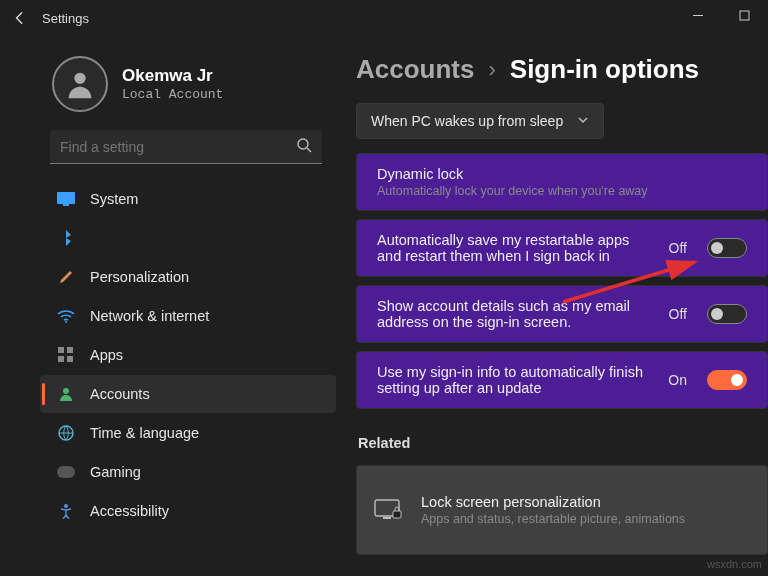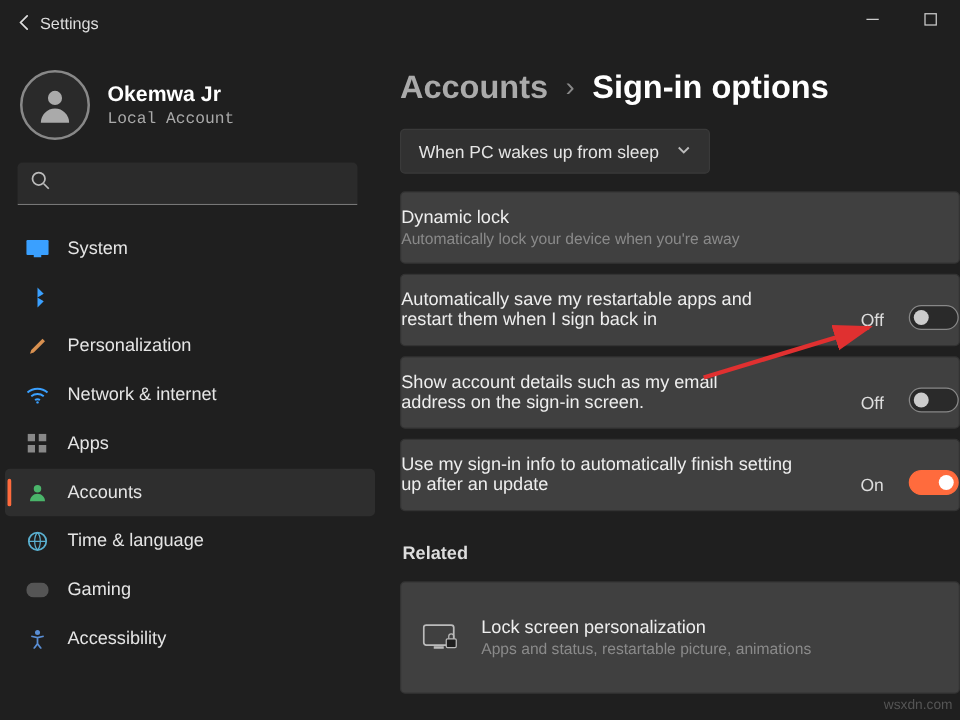--- a/index.html
+++ b/index.html
@@ -13,25 +13,25 @@
   }
   .titlebar {
     height: 36px;
     display: flex; align-items: center;
     padding: 0 8px;
   }
   .titlebar .back {
     width: 24px; height: 24px; display:flex; align-items:center; justify-content:center;
     color:#ddd; cursor:pointer;
   }
-  .titlebar .title { font-size: 13px; color:#ddd;}
+  .titlebar .title { font-size: 13px; margin-left: 10px; color:#ddd;}
   .winbtns { position:absolute; right:0; top:0; height:32px; display:flex; }
   .winbtn { width:46px; display:flex; align-items:center; justify-content:center; color:#ccc;}
   .layout { display:flex; height: calc(100% - 36px); }
-  .sidebar { width: 300px; padding: 10px 0 0 0; }
+  .sidebar { width: 300px; padding: 10px 0 0 0; margin-left: 36px; }
   .profile { display:flex; align-items:center; padding: 10px 16px 18px 16px; gap:14px;}
   .avatar {
     width:56px; height:56px; border-radius:50%;
     border:2px solid #888; display:flex; align-items:center; justify-content:center;
     background:#2a2a2a;
   }
   .avatar svg { width:34px; height:34px; fill:#aaa;}
   .username { font-size:17px; font-weight:600; color:#fff;}
   .usertype { font-size:13px; color:#aaa; margin-top:1px;font-family:Liberation Mono, monospace;}
   .searchwrap { padding: 0 14px 16px 14px;}
@@ -62,22 +62,22 @@
   .crumbsep { font-size:22px; color:#888;}
   .crumb2 { font-size:26px; font-weight:600; color:#fff;}
   .rows { display:flex; flex-direction:column; gap:4px;}
   .dropdownrow {
     background:#313131; border:1px solid #3a3a3a; border-radius:4px;
     height:36px; display:flex; align-items:center; padding:0 14px;
     font-size:14px; color:#e5e5e5; width:248px; margin-bottom:10px;
     justify-content:space-between; cursor:pointer;
   }
   .card {
-    background:#404040; border:1px solid #333; border-radius:4px;
-    padding:12px 0; display:flex; align-items:flex-end; gap:16px;
+    background:#4c1d95; border:1px solid #333; border-radius:4px;
+    padding:12px 20px; display:flex; align-items:center; gap:16px;
     margin-bottom:4px;
   }
   .cardtext { flex:1; }
   .cardtitle { font-size:14.5px; color:#eee; }
   .cardsub { font-size:12.5px; color:#8a8a8a; margin-top:2px;}
   .togglelabel { font-size:14px; color:#ddd; margin-right:4px;}
   .toggle {
     width:40px; height:20px; border-radius:10px; border:1px solid #888;
     background:#2a2a2a; position:relative;
   }
@@ -133,20 +133,21 @@
             <path d="M4 22c0-4.4 3.6-8 8-8s8 3.6 8 8"></path>
           </svg>
       </div>
       <div>
         <div class="username">Okemwa Jr</div>
         <div class="usertype">Local Account</div>
       </div>
     </div>
     <div class="searchwrap">
       <div class="searchbox">
+        <input placeholder="Find a setting" style="">
         <span><svg width="16" height="16" viewBox="0 0 16 16">
               <circle cx="7" cy="7" r="5" stroke="#bbb" fill="none" stroke-width="1.4"></circle>
               <line x1="11" y1="11" x2="15" y2="15" stroke="#bbb" stroke-width="1.4"></line>
             </svg></span>
       </div>
     </div>
     <div class="nav">
       <div class="navitem">
         <span class="navicon">
             <svg width="18" height="14">

